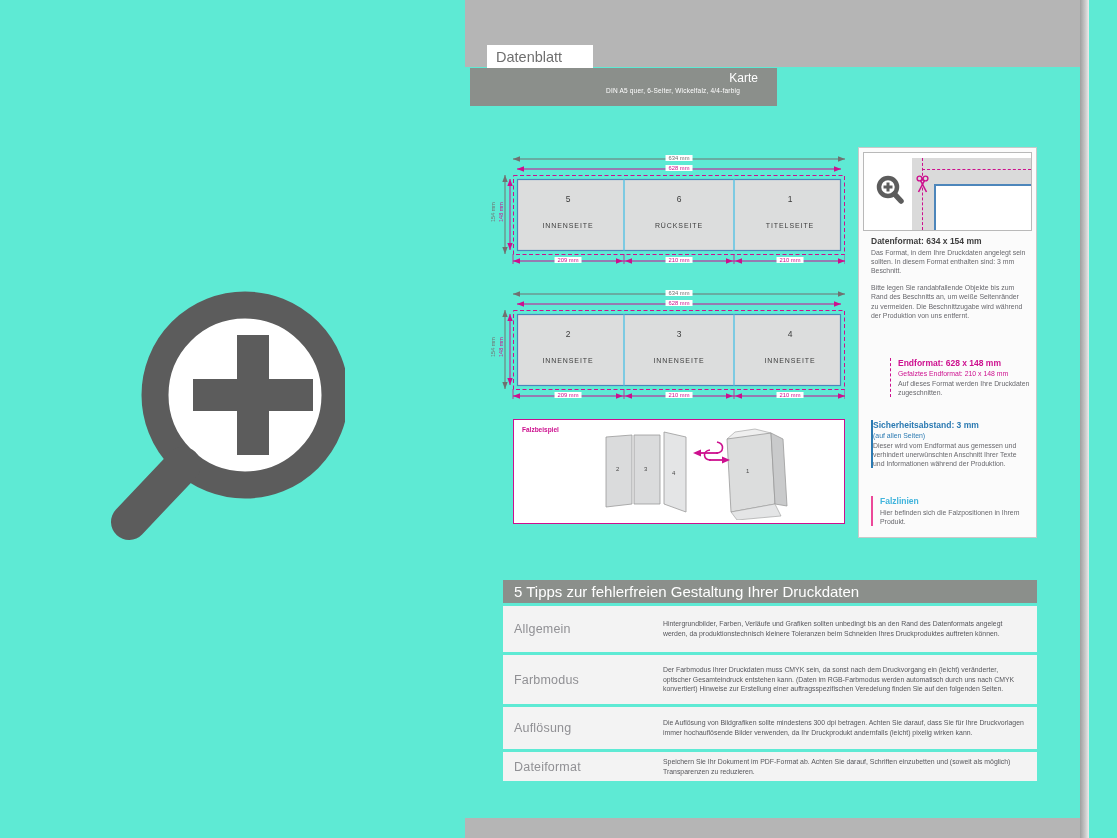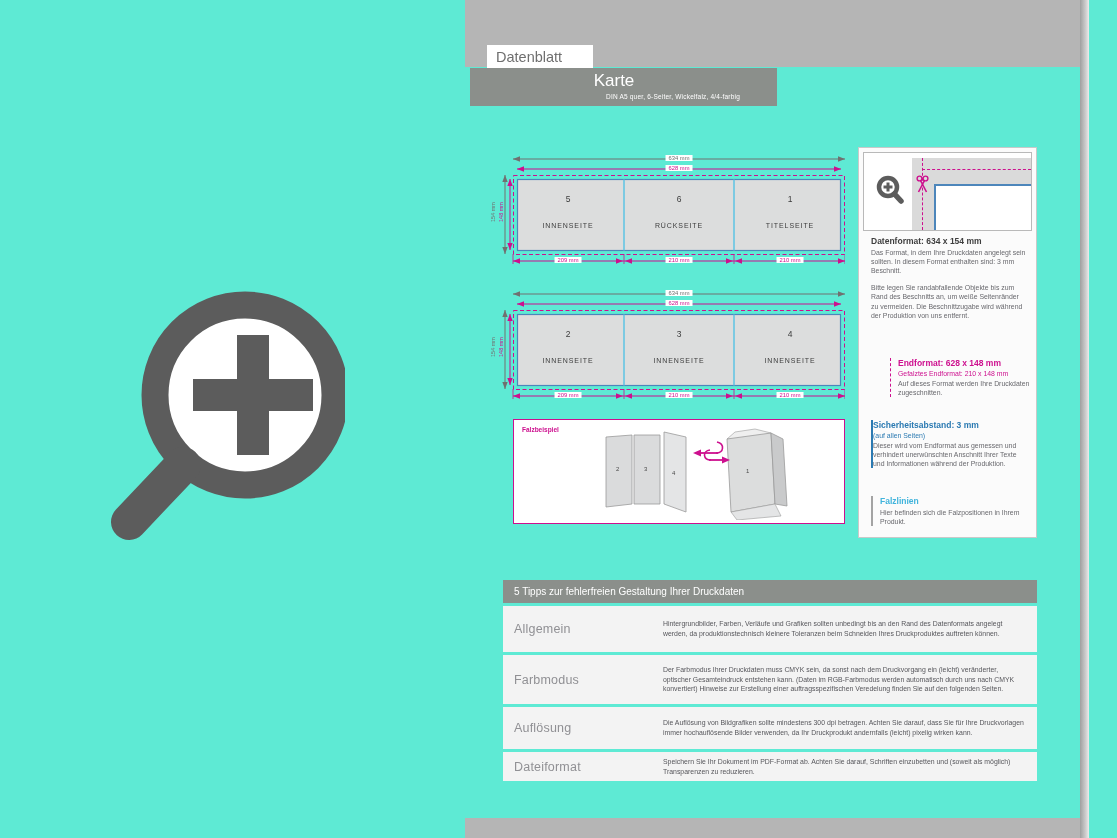--- a/index.html
+++ b/index.html
@@ -20,21 +20,21 @@
   html,body{width:1117px;height:838px;background:#fff;font-family:"Liberation Sans",sans-serif;overflow:hidden;}
   .abs{position:absolute;}
   #stage{position:relative;width:1117px;height:838px;background:#5eead4;}
 
   
   .band-top{left:465px;top:0;width:615px;height:67px;background:var(--band);}
   .band-bottom{left:465px;top:818px;width:615px;height:20px;background:var(--band);}
   .page-shadow{left:1080px;top:0;width:9px;height:838px;background:linear-gradient(to right,#9f9f9f,#d2d2d2 70%,#ececec);}
   .tab{left:487px;top:45px;width:106px;height:25px;background:#fff;color:#6f6f6f;font-size:14.5px;line-height:25px;padding-left:9px;}
   .titleband{left:470px;top:68px;width:307px;height:38px;background:var(--headerband);color:#fff;text-align:right;}
-  .titleband .t{display:block;font-size:17px;padding:3px 19px 0 0;text-align:center;}
+  .titleband .t{display:block;font-size:12px;padding:3px 19px 0 0;}
   .titleband .s{display:block;font-size:6.5px;padding:2px 37px 0 0;letter-spacing:.2px;}
 
   
   .diagram{width:352px;height:118px;}
   #diagram1{left:493px;top:154px;} #diagram2{left:493px;top:289px;}
   .diagram svg{position:absolute;left:0;top:0;}
   .dimlabel{position:absolute;background:#fff;padding:0 3px;font-size:5.8px;transform:translateX(-50%);white-space:nowrap;}
   .dim-gray{color:var(--dimgray);} .dim-mag{color:var(--magenta);}
   .vlabel{position:absolute;width:30px;text-align:center;font-size:5.5px;transform:rotate(-90deg);white-space:nowrap;background:transparent;}
   .pnum{position:absolute;transform:translateX(-50%);top:40px;font-size:8.5px;color:#3c3c3c;}
@@ -55,24 +55,24 @@
   .sb-block{position:absolute;left:12px;width:156px;color:var(--textgray);}
   .sb-block h3{font-size:8.5px;color:#3e3e3e;margin-bottom:2px;}
   .sb-block p{font-size:6.9px;line-height:1.32;color:#68686d;}
   .sb-block p + p{margin-top:8px;}
   .sb-mag h3,.sb-mag .sub{color:var(--magenta);}
   .sb-blue h3{color:var(--blue-head);} .sb-blue .sub{color:var(--blue-head);}
   .sb-cyan h3{color:#41b4dc;}
   .sub{display:block;font-size:6.9px;margin-bottom:2px;}
   .bl-dash{border-left:1px dashed var(--magenta);padding-left:7px;}
   .bl-blue{border-left:2px solid var(--blue-head);padding-left:0;}
-  .bl-cyan{border-left:2px solid #a3a3a3;padding-left:7px;}
-
-  
-  .tips-header{left:503px;top:580px;width:534px;height:23px;background:var(--headerband);color:#fff;font-size:10px;line-height:23px;padding-left:11px;}
+  .bl-cyan{border-left:2px solid #ec4899;padding-left:7px;}
+
+  
+  .tips-header{left:503px;top:580px;width:534px;height:23px;background:var(--headerband);color:#fff;font-size:15px;line-height:23px;padding-left:11px;}
   .tips-rows{left:503px;top:606px;width:534px;display:flex;flex-direction:column;gap:3px;}
   .tip-row{background:var(--rowbg);display:flex;align-items:center;}
   .tip-row .lab{width:160px;flex:none;padding-left:11px;font-size:12.5px;color:var(--labelgray);letter-spacing:.2px;}
   .tip-row .txt{flex:1;padding-right:10px;font-size:6.9px;line-height:1.4;color:#56565b;}
   .r1{height:46px;} .r2{height:49px;} .r3{height:42px;} .r4{height:29px;} .r5{height:29px;}
 </style>
 </head>
 <body>
 
 <div id="stage">

